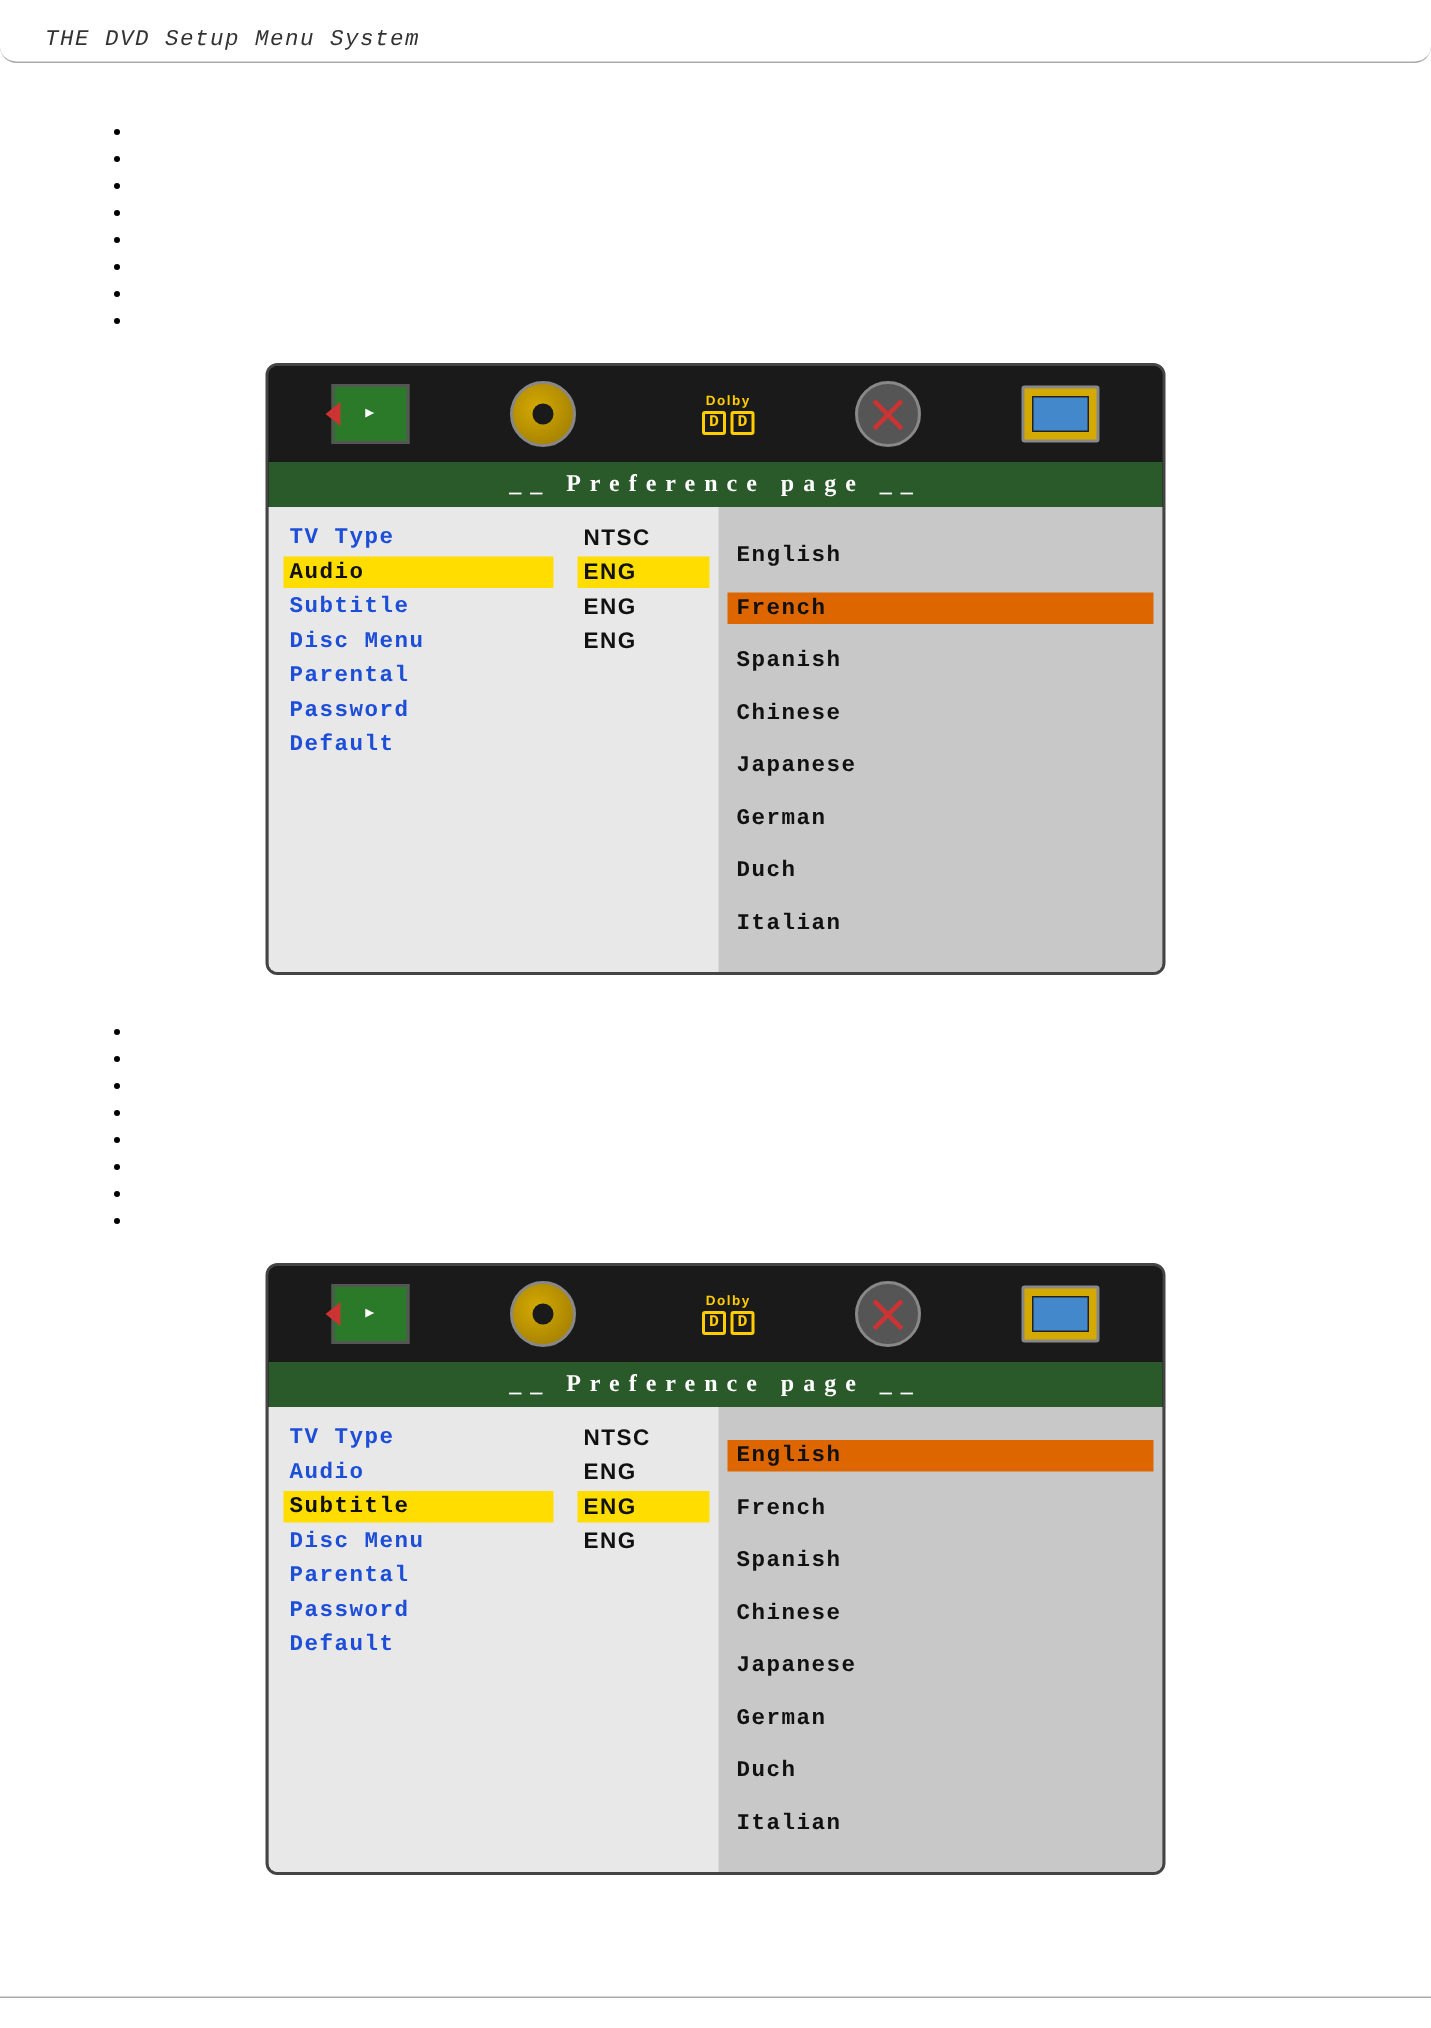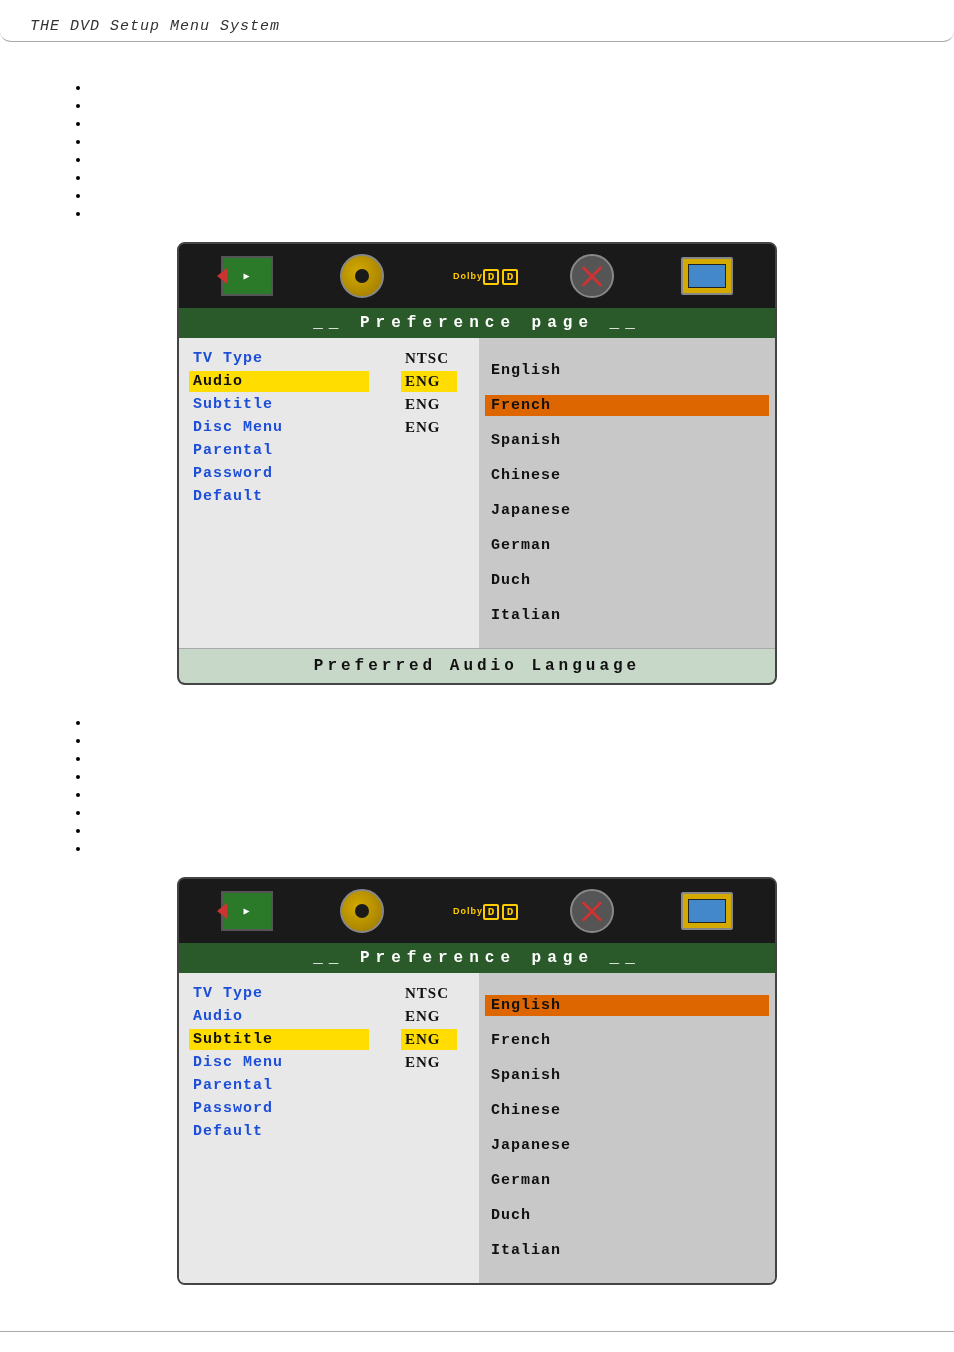--- a/index.html
+++ b/index.html
@@ -111,21 +111,21 @@
     .icon-disc-inner {
       width: 14px;
       height: 14px;
       border-radius: 50%;
       background: #1a1a1a;
     }
 
     
     .icon-dolby {
       display: flex;
-      flex-direction: row;
+      flex-direction: column;
       align-items: center;
       margin-left: 17px;
     }
     .dolby-text {
       color: #ffcc00;
       font-size: 9px;
       font-weight: bold;
       letter-spacing: 1px;
       font-family: Arial, sans-serif;
     }
@@ -189,21 +189,21 @@
     }
 
     .dvd-card-title-bar {
       background: #2a5a2a;
       color: #ffffff;
       text-align: center;
       padding: 6px 16px;
       font-size: 16px;
       letter-spacing: 6px;
       font-weight: bold;
-      font-family: Liberation Mono, monospace;
+      font-family: Liberation Serif, serif;
     }
 
     .dvd-card-body {
       display: flex;
       background: #e8e8e8;
       min-height: 200px;
     }
 
     .dvd-left-col {
       flex: 0 0 200px;
@@ -231,22 +231,22 @@
     .dvd-mid-col {
       flex: 0 0 100px;
       padding: 8px 6px;
       background: #e8e8e8;
     }
 
     .dvd-mid-col .mid-item {
       font-size: 15px;
       color: #111;
       padding: 2px 4px;
-      margin: 2px 16px;
-      font-family: Liberation Serif, serif;
+      margin: 2px 0;
+      font-family: Liberation Sans, sans-serif;
       letter-spacing: 1px;
       font-weight: bold;
       display: block;
     }
     .dvd-mid-col .mid-item.active-yellow {
       background: #ffdd00;
       color: #111;
     }
 
     .dvd-right-col {
@@ -360,21 +360,20 @@
         <span class="lang-item active-orange">French</span>
         <span class="lang-item">Spanish</span>
         <span class="lang-item">Chinese</span>
         <span class="lang-item">Japanese</span>
         <span class="lang-item">German</span>
         <span class="lang-item">Duch</span>
         <span class="lang-item">Italian</span>
       </div>
     </div>
 
-    <div class="dvd-card-footer">Preferred  Audio  Language</div>
   </div>
 
   <ul class="bullet-list">
     <li>&nbsp;</li>
     <li>&nbsp;</li>
     <li>&nbsp;</li>
     <li>&nbsp;</li>
     <li>&nbsp;</li>
     <li>&nbsp;</li>
     <li>&nbsp;</li>

